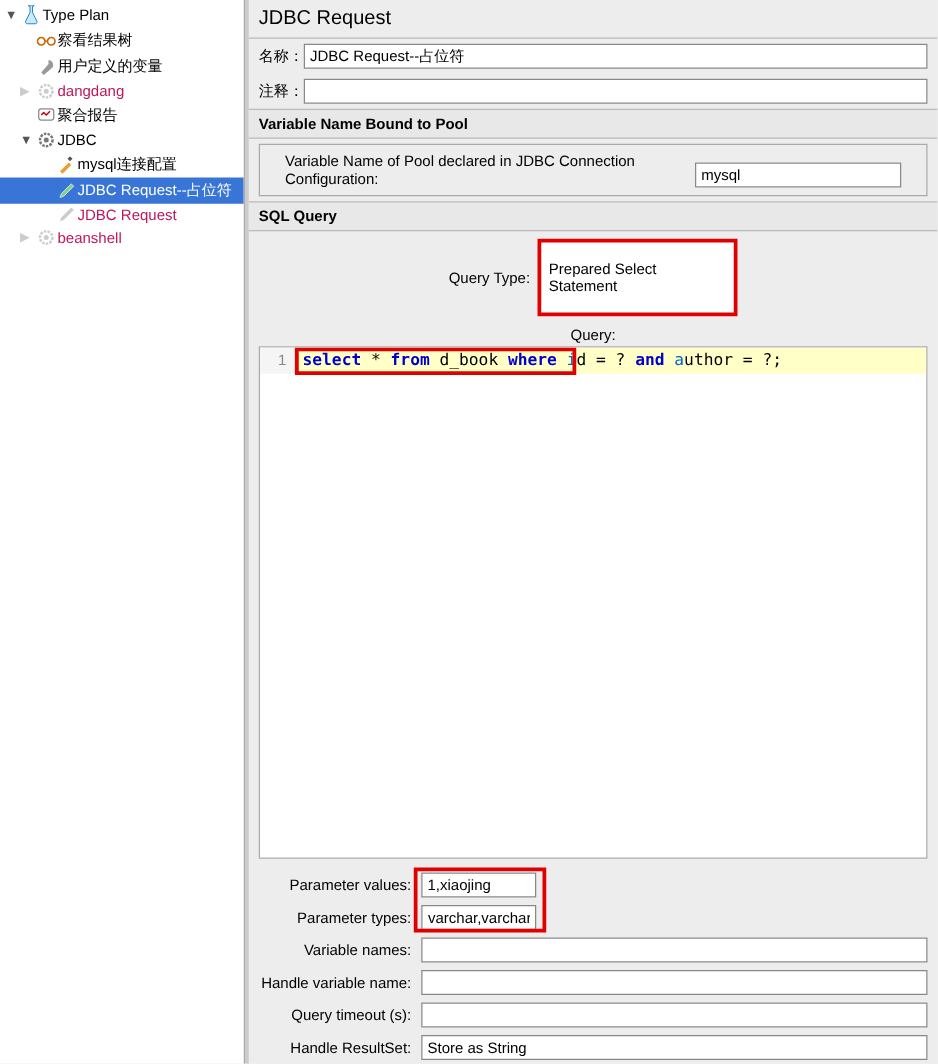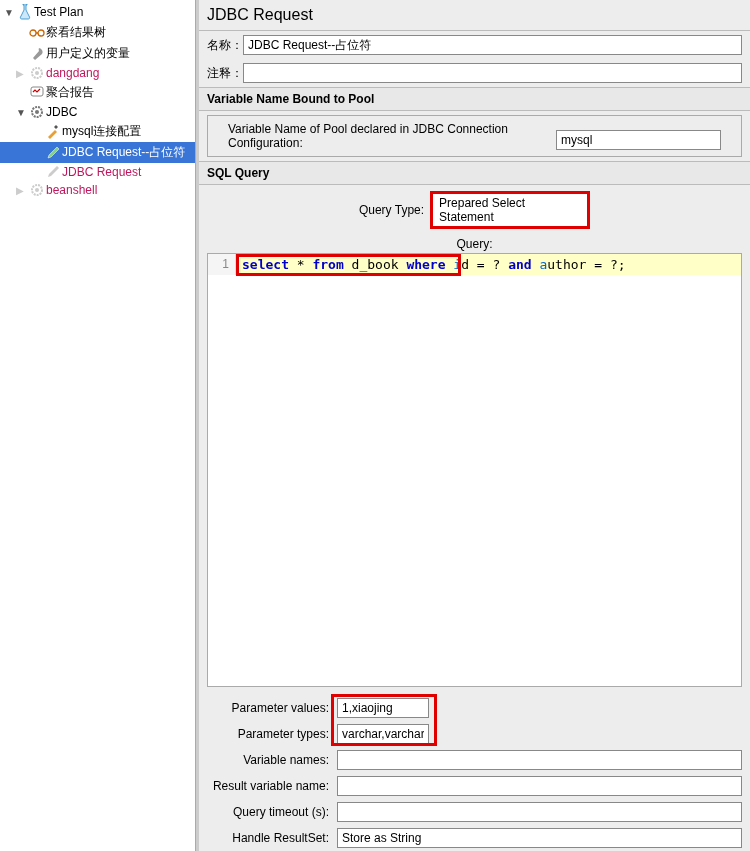--- a/index.html
+++ b/index.html
@@ -107,21 +107,21 @@
 .query-type-row {
   display: flex;
   align-items: center;
   justify-content: center;
   padding: 6px 0;
 }
 .query-type-row label { margin-right: 6px; }
 .query-type-select {
   border: 1px solid #888;
   background: #fff;
-  padding: 2px 6px;
+  padding: 14px 6px;
   width: 160px;
 }
 .red-box { border: 3px solid #e00000; }
 .query-label {
   text-align: center;
   padding: 2px 0;
 }
 .code-editor {
   flex: 1;
   border: 1px solid #aaa;
@@ -202,21 +202,21 @@
     <div class="tree">
       <div class="tree-item">
         <span class="expand">▼</span>
         <span class="icon-slot">
             <span class="icon-flask">
           <svg viewBox="0 0 14 16">
                 <path d="M5 0h4v1H8v5l3.5 7c.5 1-.2 2-1.3 2H3.8c-1.1 0-1.8-1-1.3-2L6 6V1H5V0z" fill="#cde8f8" stroke="#2288cc" stroke-width="0.8"></path>
               </svg>
         </span>
           </span>
-        <span class="label">Test Plan</span>
+        <span class="label">Type Plan</span>
       </div>
       <div class="tree-item indent-1">
         <span class="expand"></span>
         <span class="icon-slot">
             <span class="icon-eye">
           <svg viewBox="0 0 16 10" width="16" height="10">
                 <circle cx="4" cy="5" r="3" fill="none" stroke="#cc6600" stroke-width="1.3"></circle>
                 <circle cx="12" cy="5" r="3" fill="none" stroke="#cc6600" stroke-width="1.3"></circle>
                 <path d="M7 5h2" stroke="#cc6600" stroke-width="1.3"></path>
               </svg>
@@ -367,21 +367,21 @@
         <label>Parameter types:</label>
         <input type="text" style="width: 92px; flex: 0 0 auto;" value="varchar,varchar">
         <span style="flex:1"></span>
       </div>
     </div>
     <div class="param-row">
       <label>Variable names:</label>
       <input type="text" value="" style="">
     </div>
     <div class="param-row">
-      <label>Result variable name:</label>
+      <label>Handle variable name:</label>
       <input type="text" value="" style="">
     </div>
     <div class="param-row">
       <label>Query timeout (s):</label>
       <input type="text" value="" style="">
     </div>
     <div class="param-row">
       <label>Handle ResultSet:</label>
       <input type="text" value="Store as String" style="">
     </div>

